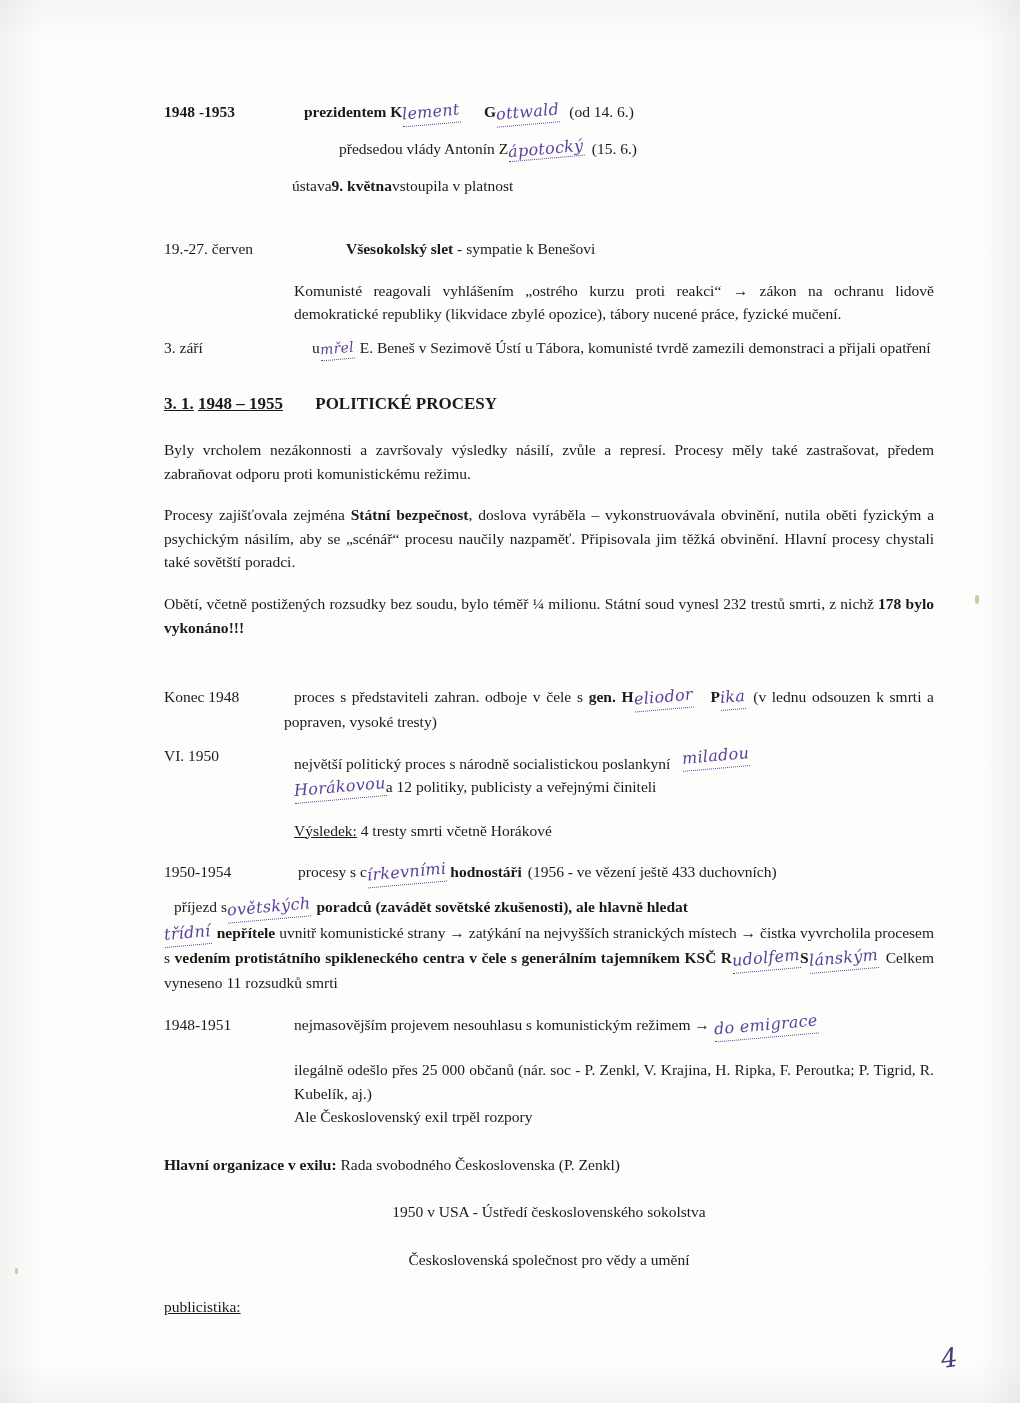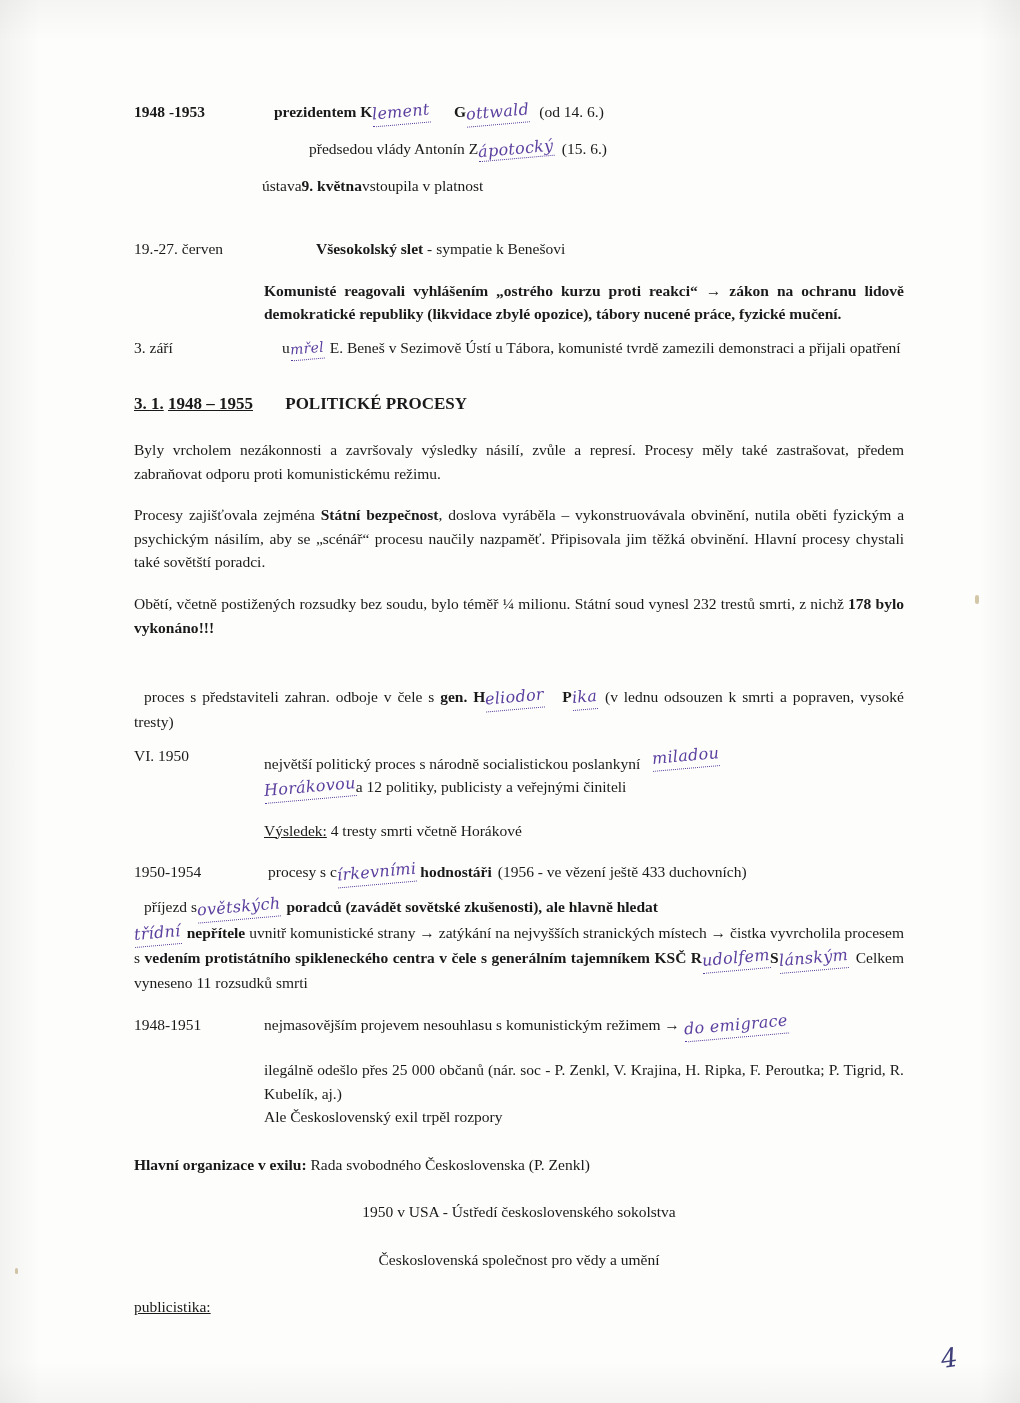--- a/index.html
+++ b/index.html
@@ -25,21 +25,21 @@
     inset: 0;
     background:
       linear-gradient(to right, rgba(0,0,0,0.045), rgba(0,0,0,0) 4%),
       linear-gradient(to left, rgba(0,0,0,0.05), rgba(0,0,0,0) 4%),
       linear-gradient(to bottom, rgba(0,0,0,0.03), rgba(0,0,0,0) 3%),
       linear-gradient(to top, rgba(0,0,0,0.035), rgba(0,0,0,0) 3%);
     pointer-events: none;
   }
   .content {
     position: absolute;
-    left: 134px;
+    left: 164px;
     top: 100px;
     width: 770px;
   }
   .row {
     display: flex;
     align-items: flex-start;
   }
   .label-col {
     flex: 0 0 120px;
     font-size: 15.5px;
@@ -167,21 +167,21 @@
       <div class="lbl">19.-27. červen</div>
       <div class="txt">
         <span class="b" style="padding-left:62px;">Všesokolský slet</span><span> - sympatie k Benešovi</span>
       </div>
     </div>
 
     <div class="sp18"></div>
 
     <div class="blockrow">
       <div class="lbl"></div>
-      <div class="txt" style="padding-left:10px;font-weight:bold;">Komunisté reagovali vyhlášením „ostrého kurzu proti reakci“ → zákon na ochranu lidově demokratické republiky (likvidace zbylé opozice), tábory nucené práce, fyzické mučení.</div>
+      <div class="txt" style="padding-left:10px;">Komunisté reagovali vyhlášením „ostrého kurzu proti reakci“ → zákon na ochranu lidově demokratické republiky (likvidace zbylé opozice), tábory nucené práce, fyzické mučení.</div>
     </div>
 
     <div class="sp10"></div>
 
     <div class="blockrow">
       <div class="lbl">3. září</div>
       <div class="txt">
         <span style="padding-left:28px;">u</span><span class="hand dots sm">mřel</span><span style="padding-left:6px;margin-top:36px;">E. Beneš v Sezimově Ústí u Tábora, komunisté tvrdě zamezili demonstraci a přijali opatření</span>
       </div>
     </div>
@@ -202,20 +202,21 @@
 
     <p class="para"><span>Procesy zajišťovala zejména </span><span class="b">Státní bezpečnost</span><span>, doslova vyráběla – vykonstruovávala obvinění, nutila oběti fyzickým a psychickým násilím, aby se „scénář“ procesu naučily nazpaměť. Připisovala jim těžká obvinění. Hlavní procesy chystali také sovětští poradci.</span></p>
 
     <div class="sp18"></div>
 
     <p class="para"><span>Obětí, včetně postižených rozsudky bez soudu, bylo téměř ¼ milionu. Státní soud vynesl 232 trestů smrti, z nichž </span><span class="b">178 bylo vykonáno</span><span class="b">!!!</span></p>
 
     <div class="sp46"></div>
 
     <div class="blockrow">
+      <div class="lbl">Konec 1948</div>
       <div class="txt">
         <span style="padding-left:10px;">proces s představiteli zahran. odboje v čele s </span><span class="b">gen. H</span><span class="hand dots">eliodor</span><span class="b" style="padding-left:18px;">P</span><span class="hand dots">ika</span><span style="padding-left:8px;">(v lednu odsouzen k smrti a popraven, vysoké tresty)</span>
       </div>
     </div>
 
     <div class="sp10"></div>
 
     <div class="blockrow">
       <div class="lbl">VI. 1950</div>
       <div class="txt">

